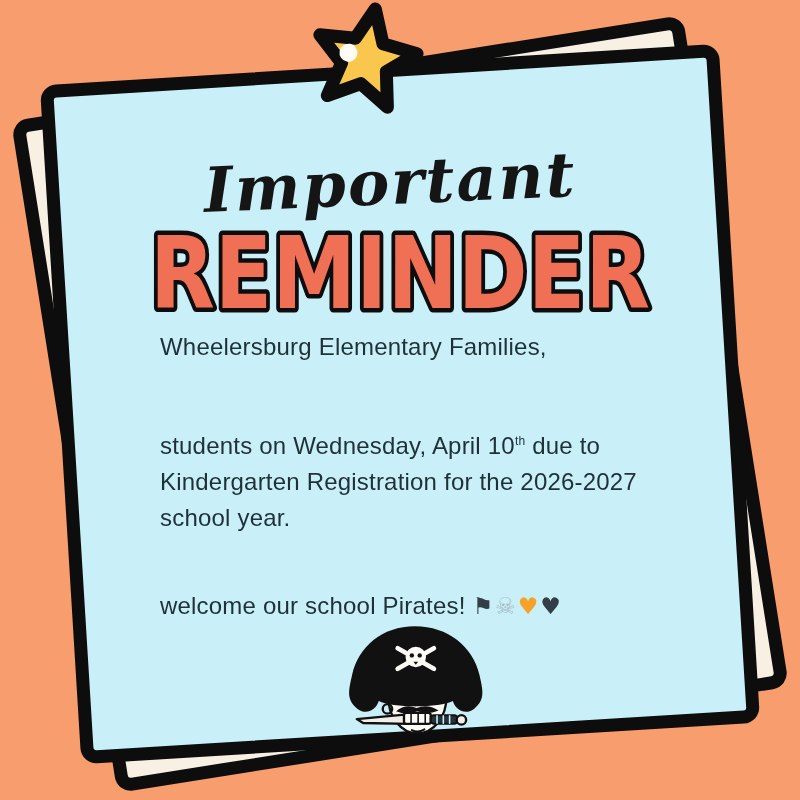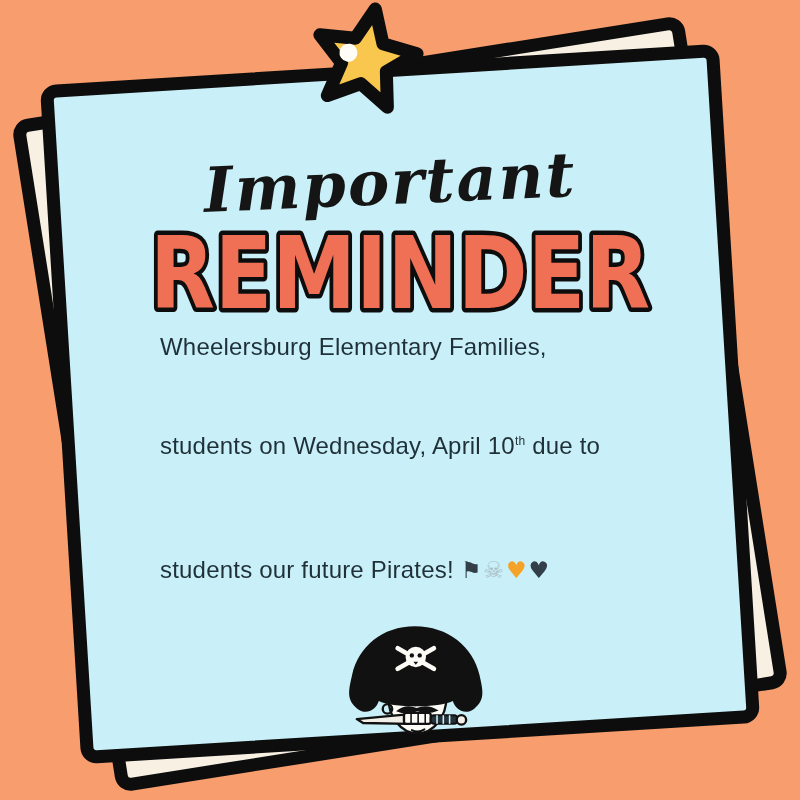--- a/index.html
+++ b/index.html
@@ -54,24 +54,25 @@
     <div class="script-title">Important</div>
 
     <svg class="reminder-wrap" viewBox="0 0 520 106">
       <text x="260" y="84" text-anchor="middle" textLength="500" lengthAdjust="spacingAndGlyphs">REMINDER</text>
     </svg>
 
     <div class="body-text">
       <p class="greeting">Wheelersburg Elementary Families,</p>
       <p class="para"><br>
         <span>students on Wednesday, April 10</span><sup>th</sup><span> due to</span><br>
-        <br>
+        <span>Kindergarten Registration for the 2026-2027</span><br>
+        <span>school year.</span>
       </p>
       <p><br>
-        <span>students our future Pirates!</span>
+        <span>welcome our school Pirates!</span>
         <span class="emoji emoji-flag">⚑</span><span class="emoji emoji-skull">☠</span><span class="emoji emoji-orange-heart">♥</span><span class="emoji emoji-black-heart">♥</span>
       </p>
     </div>
 
     <svg class="pirate-logo" viewBox="0 0 200 150">
 
       <ellipse cx="103" cy="98" rx="37" ry="46" fill="#FDFBF6" stroke="#111" stroke-width="3"></ellipse>
 
       <polygon points="26,126 90,120 92,132 34,131" fill="#F2EFE8" stroke="#111" stroke-width="3" stroke-linejoin="round"></polygon>
 

